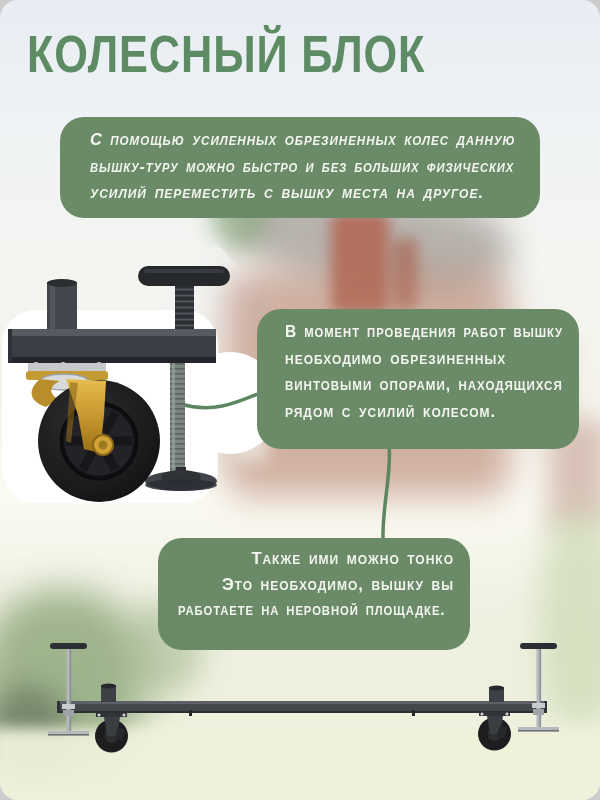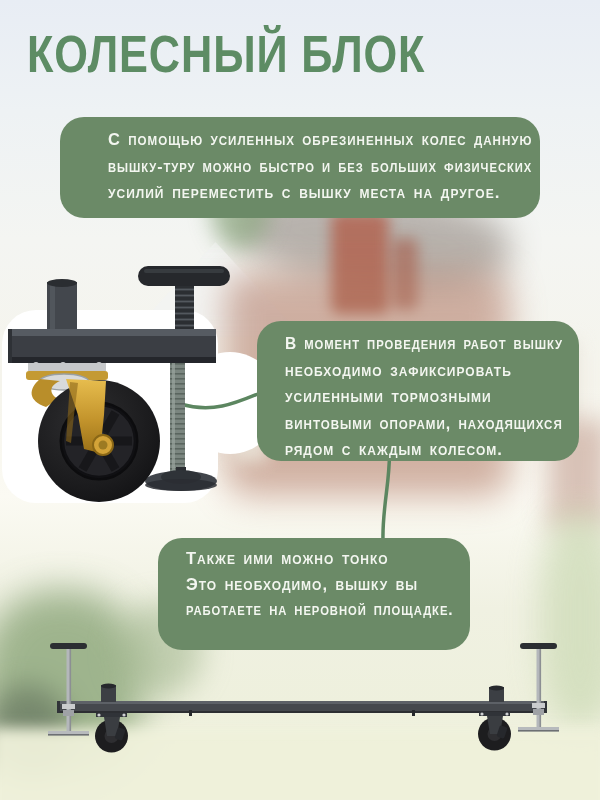--- a/index.html
+++ b/index.html
@@ -1,19 +1,20 @@
 <!DOCTYPE html>
 <html style="--title-green: #5d8c64; --bubble-green: #6b8a67; --bubble-text: #f3f6f0; --connector-green: #5c8660;"><head>
 <meta charset="utf-8">
 <style>
   html,body{margin:0;padding:0;background:#ccc;}
   .stage{
     position:relative;width:600px;height:800px;overflow:hidden;
     font-family:"Liberation Sans",sans-serif;
     background:linear-gradient(180deg,#e8edf4 0%,#eef2f4 14%,#f4f5f2 30%,#f5f4ec 48%,#fbfaf3 62%,#f0f1e2 76%,#eef0dd 88%,#f3f4e6 100%);
+    border-radius:18px;
   }
   .stage *{box-sizing:border-box;}
   .bg{position:absolute;pointer-events:none;}
   
   .b-roof   {left:240px;top:192px;width:270px;height:92px;background:#6f6259;opacity:.45;filter:blur(16px);border-radius:40%;transform:rotate(6deg);}
   .b-gable  {left:128px;top:242px;width:175px;height:95px;background:#f2f4f2;opacity:.85;filter:blur(9px);clip-path:polygon(50% 0,0 100%,100% 100%);}
   .b-chimney{left:331px;top:212px;width:58px;height:102px;background:#b2604c;opacity:.8;filter:blur(7px);border-radius:8px;}
   .b-chim2  {left:392px;top:238px;width:26px;height:72px;background:#a55a48;opacity:.6;filter:blur(7px);border-radius:8px;}
   .b-house  {left:225px;top:272px;width:285px;height:225px;background:#a96b55;opacity:.5;filter:blur(17px);border-radius:24px;}
   .b-tree   {left:210px;top:165px;width:60px;height:85px;background:#7b9b6d;opacity:.6;filter:blur(11px);border-radius:50%;}
@@ -42,23 +43,23 @@
     font-size:51px;font-weight:bold;line-height:1;letter-spacing:1px;
     color:var(--title-green,#5d8c64);
     transform:scaleX(.85);transform-origin:left top;white-space:nowrap;
   }
   .bubble{
     position:absolute;z-index:5;background:var(--bubble-green,#6b8a67);
     border-radius:24px;color:var(--bubble-text,#f3f6f0);
     font-weight:bold;font-variant:small-caps;font-size:17px;letter-spacing:1px;word-spacing:2px;
   }
   .bubble .ln{white-space:nowrap;line-height:26.5px;}
-  #bubble-move  {left:60px; top:117px;width:480px;height:101px;padding:10px 26px 0 48px;}
-  #bubble-fix   {left:257px;top:309px;width:322px;height:140px;padding:9px 16px 0 28px;font-size:16.5px;margin-top:12px;}
-  #bubble-adjust{left:158px;top:538px;width:312px;height:112px;padding:8px 16px 0 28px;font-size:16.5px;line-height:25.6px;}
+  #bubble-move  {left:60px; top:117px;width:480px;height:101px;padding:10px 26px 0 30px;font-style:italic;}
+  #bubble-fix   {left:257px;top:309px;width:322px;height:140px;padding:9px 16px 0 28px;font-size:16.5px;}
+  #bubble-adjust{left:158px;top:538px;width:312px;height:112px;padding:8px 16px 0 20px;font-size:16.5px;line-height:25.6px;text-align:right;}
   #bubble-adjust .ln{line-height:25.6px;}
 </style>
 </head>
 <body>
 
 <div class="stage">
 
   <div>
     <div class="bg b-roof"></div>
     <div class="bg b-tree"></div>
@@ -162,24 +163,23 @@
   </svg>
 
   <div class="bubble" id="bubble-move">
     <div class="ln" style="transform-origin: left center; transform: scaleX(0.965831);">С помощью усиленных обрезиненных колес данную</div>
     <div class="ln" style="transform-origin: left center; transform: scaleX(0.935982);">вышку-туру можно быстро и без больших физических</div>
     <div class="ln">усилий переместить с вышку места на другое.</div>
   </div>
 
   <div class="bubble" id="bubble-fix">
     <div class="ln" style="transform-origin: left center; transform: scaleX(0.939189);">В момент проведения работ вышку</div>
-    <div class="ln">необходимо зафиксировать</div>
-    <div class="ln">усиленными тормозными</div>
+    <div class="ln">необходимо обрезиненных</div>
     <div class="ln" style="transform-origin: left center; transform: scaleX(0.965278);">винтовыми опорами, находящихся</div>
-    <div class="ln">рядом с каждым колесом.</div>
+    <div class="ln">рядом с усилий колесом.</div>
   </div>
 
   <div class="bubble" id="bubble-adjust">
     <div class="ln">Также ими можно тонко</div>
     <div class="ln">Это необходимо, вышку вы</div>
     <div class="ln" style="transform-origin: left center; transform: scaleX(0.937063);">работаете на неровной площадке.</div>
   </div>
 
   <svg id="frame-svg" class="photo-svg" viewBox="0 0 600 160">
 

